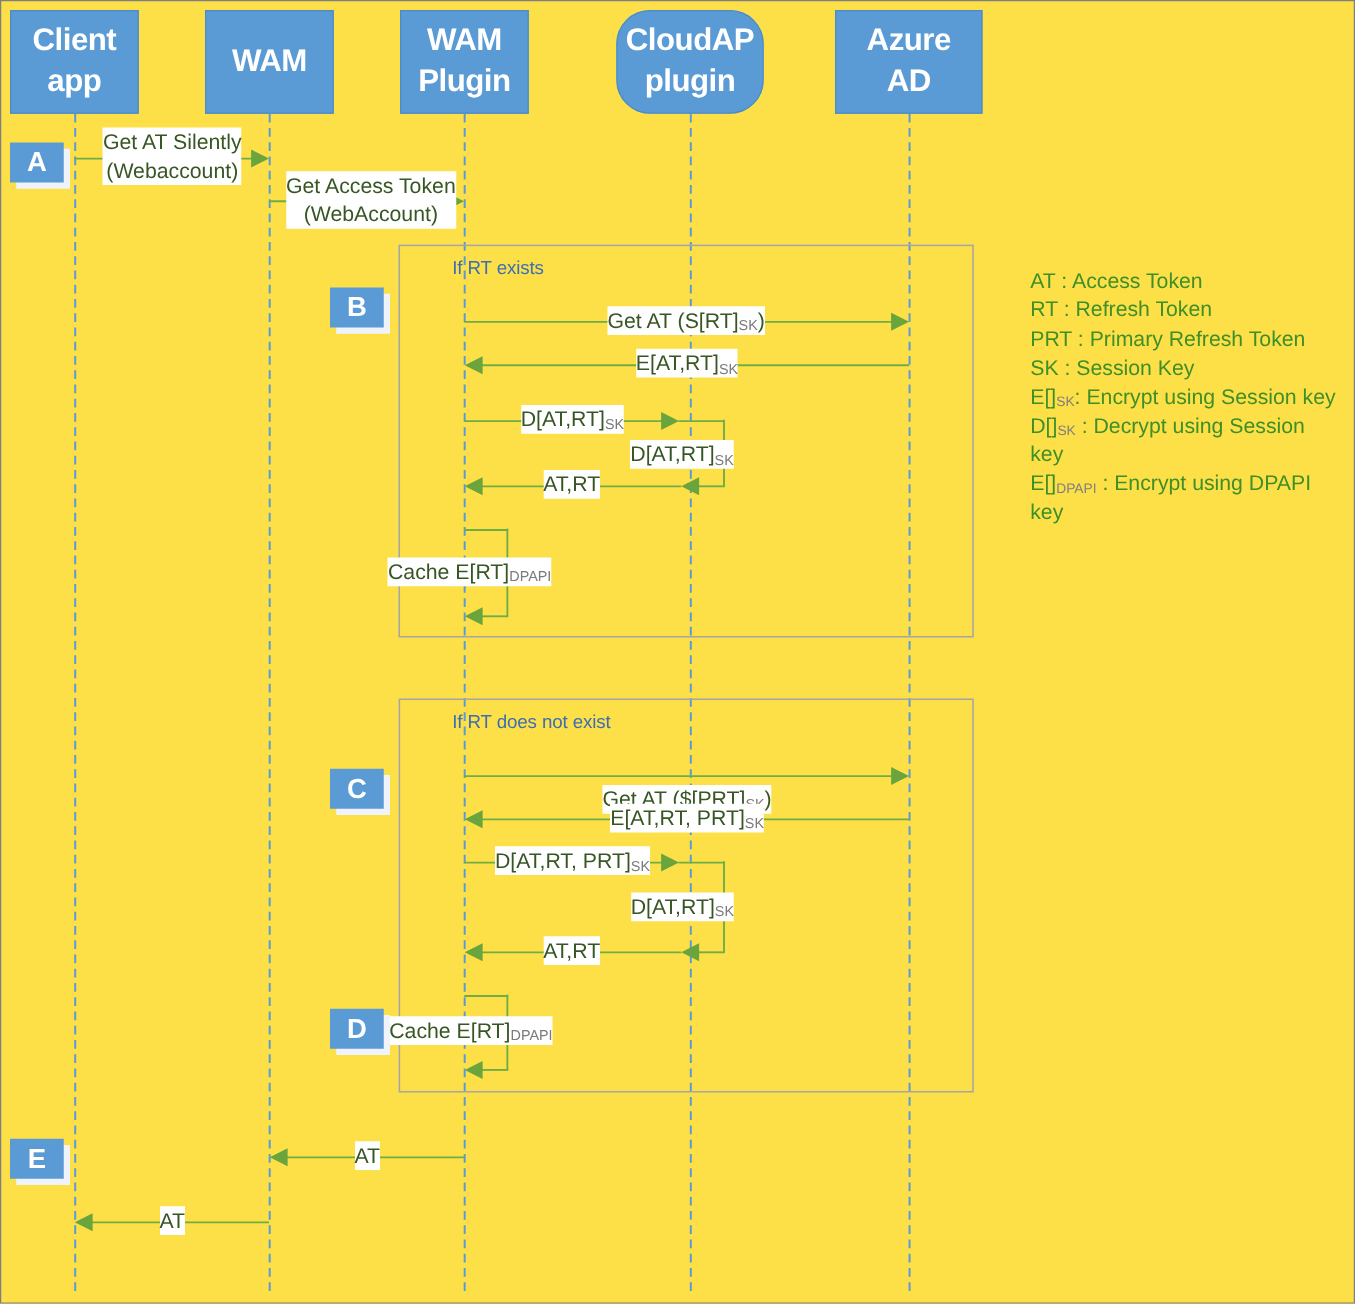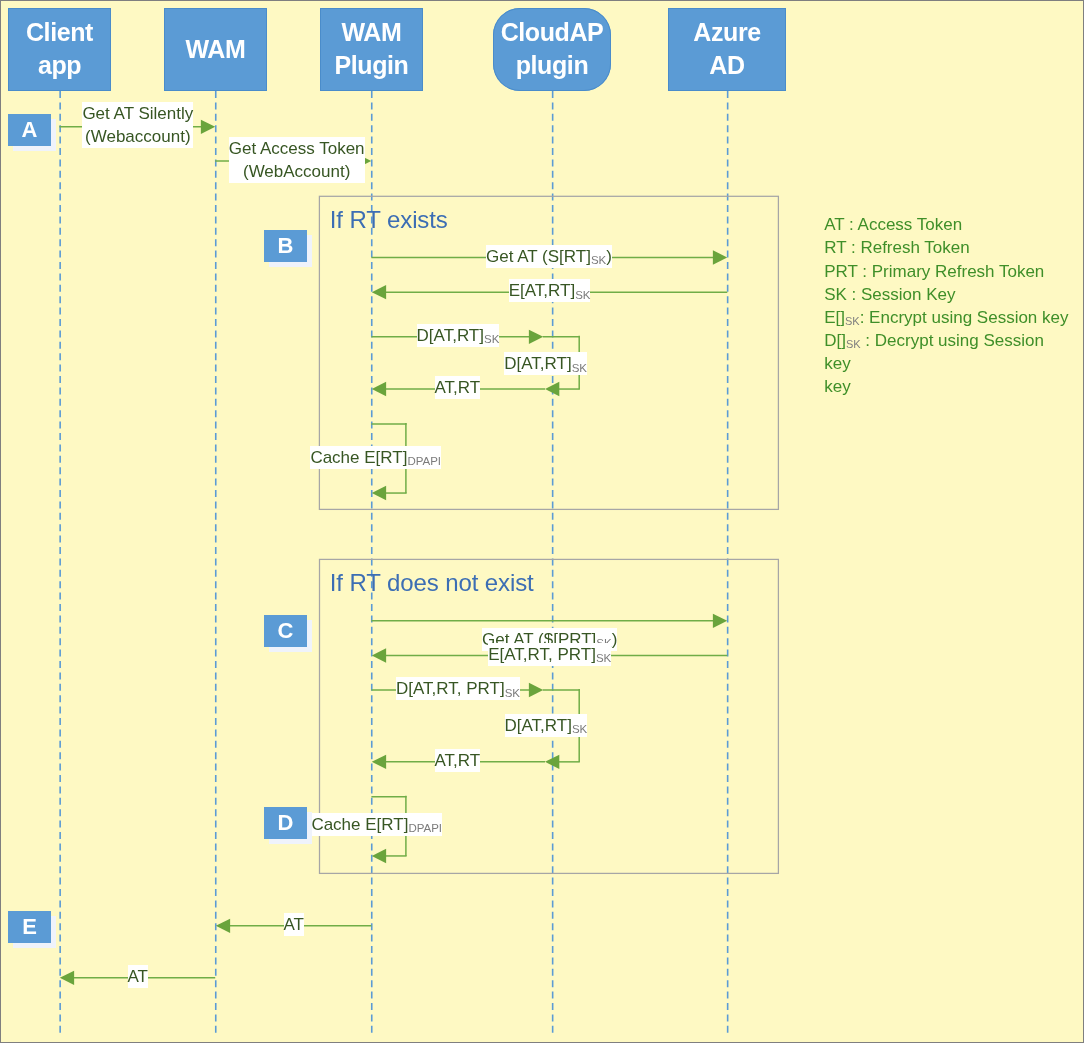--- a/index.html
+++ b/index.html
@@ -1,41 +1,41 @@
 <!DOCTYPE html>
 <html><head>
 <meta charset="utf-8">
 <title>WAM Token Acquisition Sequence</title>
 <style>
   html,body{margin:0;padding:0;}
   body{
     width:1084px;height:1043px;background:#ffffff;overflow:hidden;
     font-family:"Liberation Sans",sans-serif;
   }
-  #canvas{position:relative;width:1084px;height:1043px;background:#fef9c3;overflow:hidden;}
+  #canvas{position:relative;width:1084px;height:1043px;background:#fde047;overflow:hidden;}
   #canvas-border{position:absolute;left:0;top:0;width:1084px;height:1043px;
                  box-sizing:border-box;border:1px solid #7f7f7f;z-index:20;
                  pointer-events:none;}
 
   
   .actor{position:absolute;background:#5b9bd5;color:#fff;font-weight:bold;
          font-size:25px;line-height:33px;text-align:center;letter-spacing:-0.4px;
          display:flex;align-items:center;justify-content:center;z-index:5;
          box-shadow:inset 0 0 0 1px #4a8cca;}
   .actor > span{display:block;width:100%;position:relative;top:-1px;}
   .actor.single > span{top:0;}
 
   
   #lifelines{position:absolute;left:0;top:0;width:1084px;height:1043px;z-index:1;
              pointer-events:none;}
 
   
   #frames{position:absolute;left:0;top:0;width:1084px;height:1043px;z-index:2;pointer-events:none;}
-  .frame-label{position:absolute;color:#3c6eb4;font-size:24px;white-space:nowrap;
-               z-index:6;letter-spacing:-0.1px;}
+  .frame-label{position:absolute;color:#3c6eb4;font-size:15px;white-space:nowrap;
+               z-index:6;letter-spacing:-0.1px;margin-left:32px;}
 
   
   .badge{position:absolute;background:#5b9bd5;color:#fff;font-weight:bold;
          font-size:22px;display:flex;align-items:center;justify-content:center;
          z-index:7;box-shadow:5px 5px 0 0 #eff3fb;}
   .badge > span{position:relative;top:-0.5px;}
 
   
   #wires{position:absolute;left:0;top:0;width:1084px;height:1043px;z-index:3;
          pointer-events:none;}
@@ -184,16 +184,17 @@
   <div class="mlabel" style="left:127.5px; top:965.1px;"><span>AT</span></div>
 
   <div class="legend" style="left:824.2px; top:213.4px;">
     <div><span>AT : Access Token</span></div>
     <div><span>RT : Refresh Token</span></div>
     <div><span>PRT : Primary Refresh Token</span></div>
     <div><span>SK : Session Key</span></div>
     <div><span>E[]</span><sub>SK</sub><span>: Encrypt using Session key</span></div>
     <div><span>D[]</span><sub>SK</sub><span> : Decrypt using Session</span></div>
     <div><span>key</span></div>
+    <div><span>E[]</span><sub>DPAPI</sub><span> : Encrypt using DPAPI</span></div>
     <div><span>key</span></div>
   </div>
 
 </div>
 
 </body></html>

